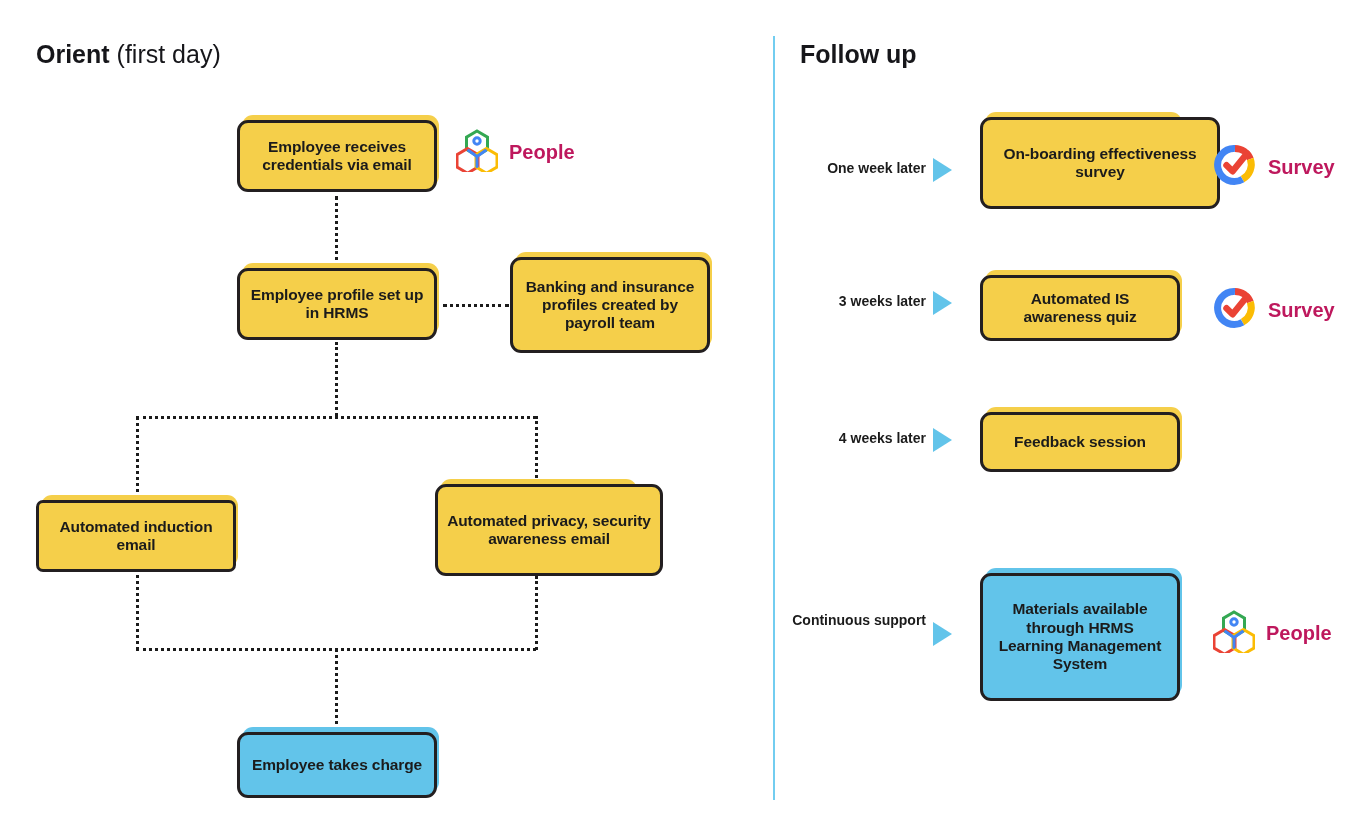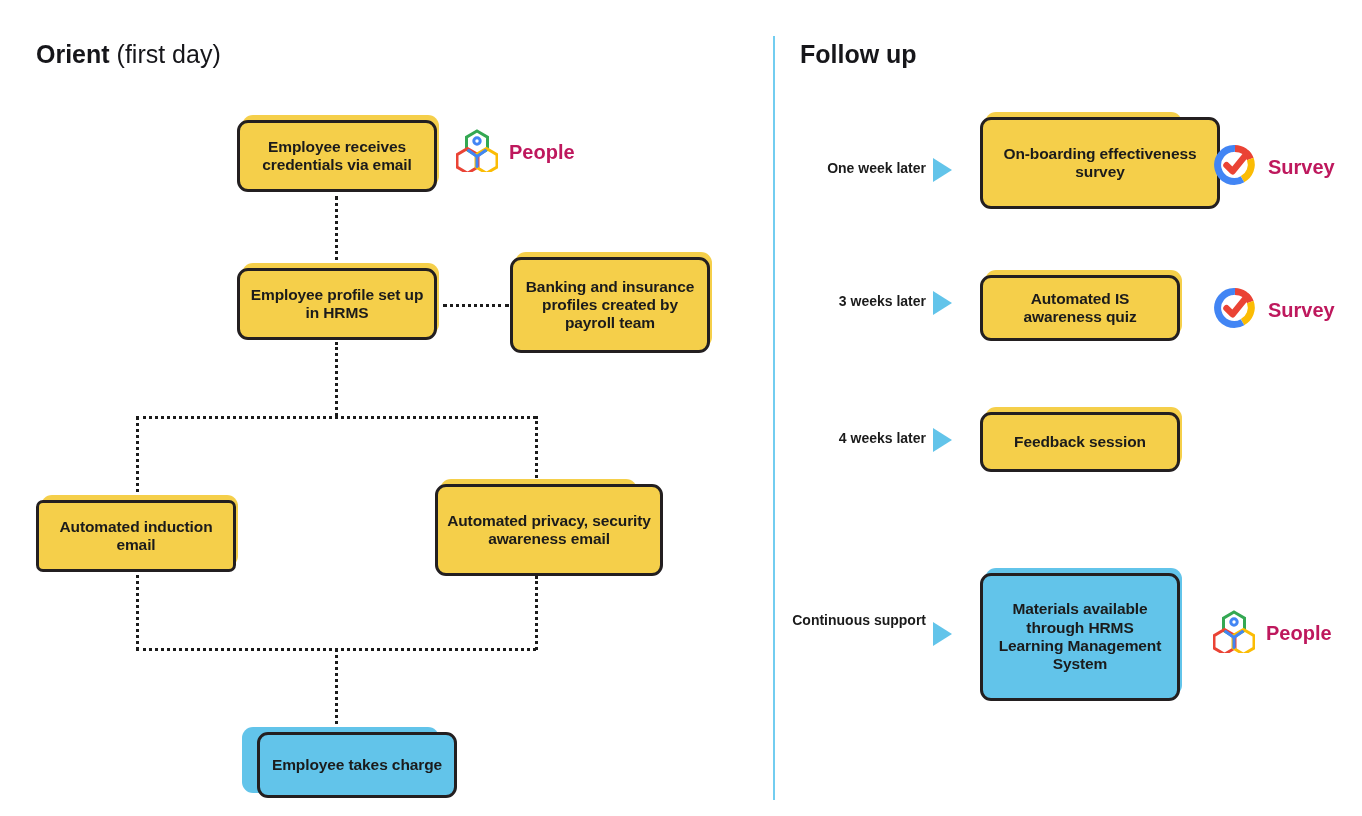--- a/index.html
+++ b/index.html
@@ -188,21 +188,21 @@
 <div class="node yellow" id="node-induction-email" style="left:36px; top:500px; width:200px; height:72px;border-radius:7px;">
   <span>Automated induction email</span>
 </div>
 
 <div class="node-slab yellow" style="left:440px; top:479px; width:197px; height:92px;"></div>
 <div class="node yellow" id="node-privacy-security-email" style="left:435px; top:484px; width:228px; height:92px;">
   <span>Automated privacy, security awareness email</span>
 </div>
 
 <div class="node-slab blue" style="left:242px; top:727px; width:197px; height:66px;"></div>
-<div class="node blue" id="node-takes-charge" style="left:237px; top:732px; width:200px; height:66px;margin-left:20px;">
+<div class="node blue" id="node-takes-charge" style="left:237px; top:732px; width:200px; height:66px;">
   <span>Employee takes charge</span>
 </div>
 
 <div class="row-label" style="left:786px; top:160px; width:140px;">
   <span>One week later</span>
 </div>
 <div class="arrow" style="left:933px; top:158px;"></div>
 <div class="node-slab yellow" style="left:985px; top:112px; width:197px; height:92px;"></div>
 <div class="node yellow" id="node-onboarding-survey" style="left:980px; top:117px; width:240px; height:92px;">
   <span>On-boarding effectiveness survey</span>

